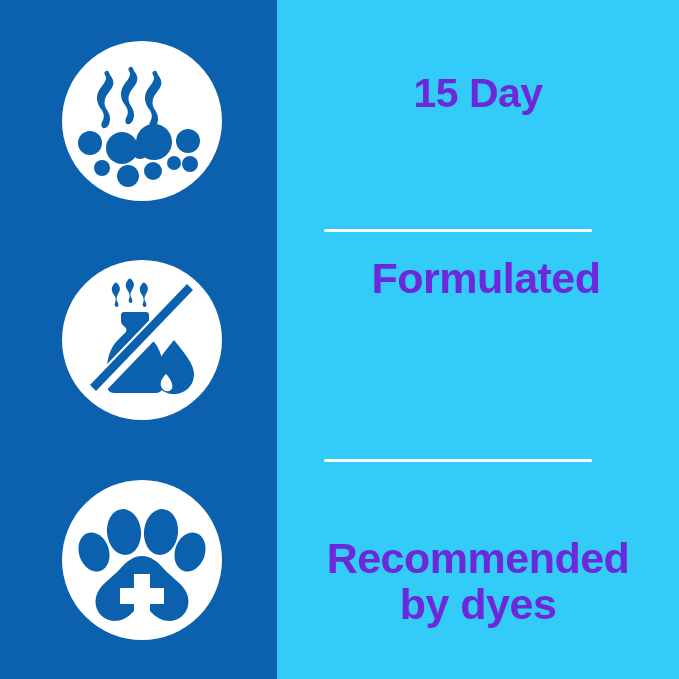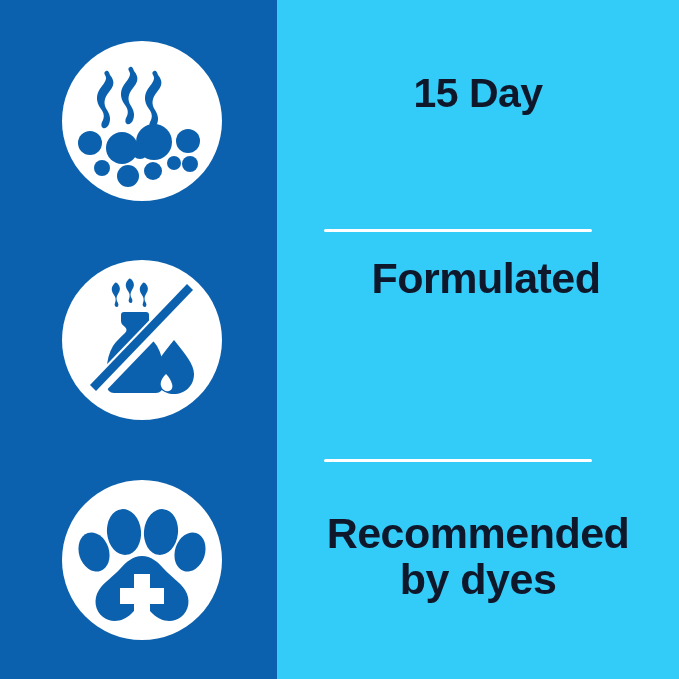--- a/index.html
+++ b/index.html
@@ -65,21 +65,21 @@
     align-items: center;
     justify-content: flex-start;
     box-sizing: border-box;
   }
 
   .feature-block {
     width: 100%;
     box-sizing: border-box;
     padding: 0 18px;
     text-align: center;
-    color: #0f172a;
+    color: #6d28d9;
     font-weight: bold;
     letter-spacing: -0.5px;
     line-height: 1.06;
     text-rendering: optimizeLegibility;
   }
 
   .feature-block .line {
     display: block;
     white-space: nowrap;
   }
@@ -93,21 +93,21 @@
 
   .block-2 {
     position: absolute;
     top: 256px;
     left: 8px;
     font-size: 43px;
   }
 
   .block-3 {
     position: absolute;
-    top: 511px;
+    top: 536px;
     left: 0;
     font-size: 43px;
   }
 
   .divider {
     position: absolute;
     left: 47px;
     width: 268px;
     height: 3px;
     background: #ffffff;

